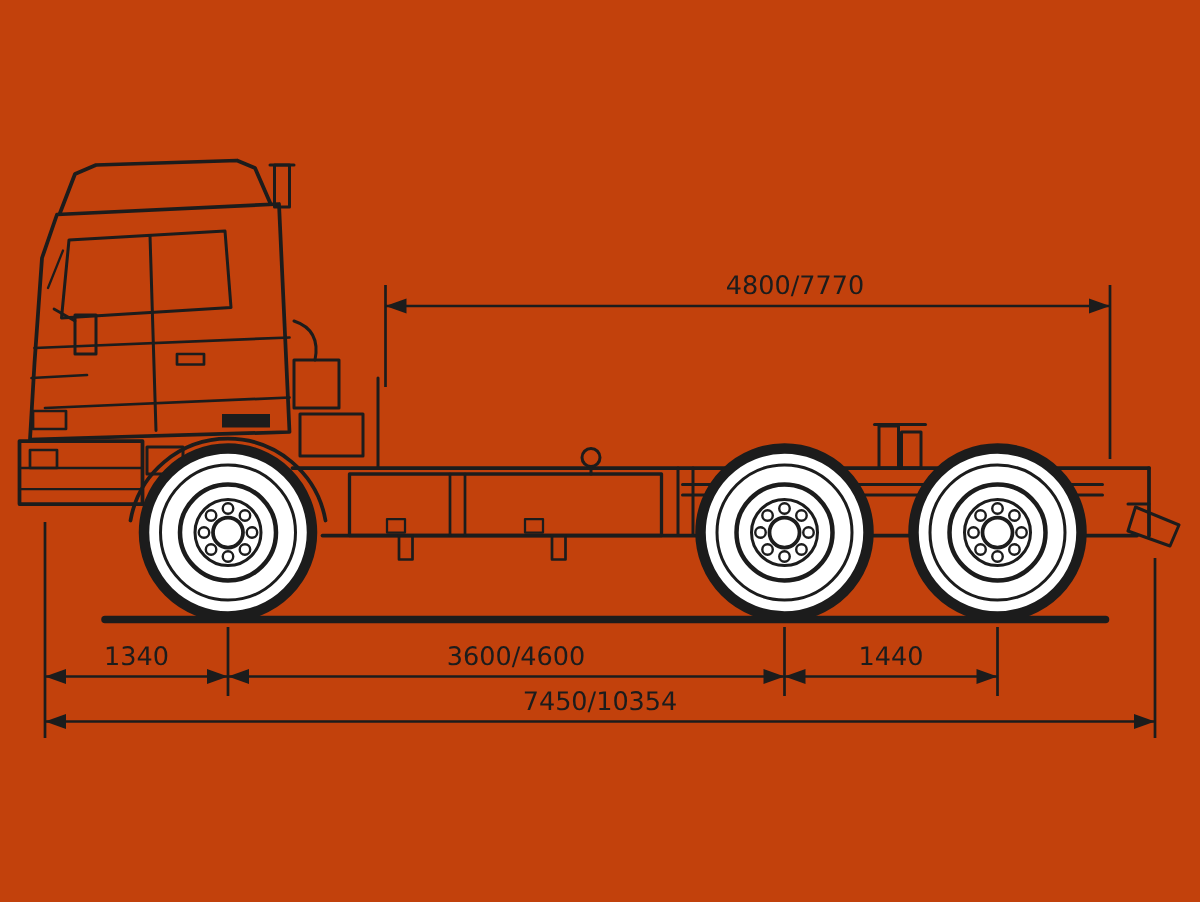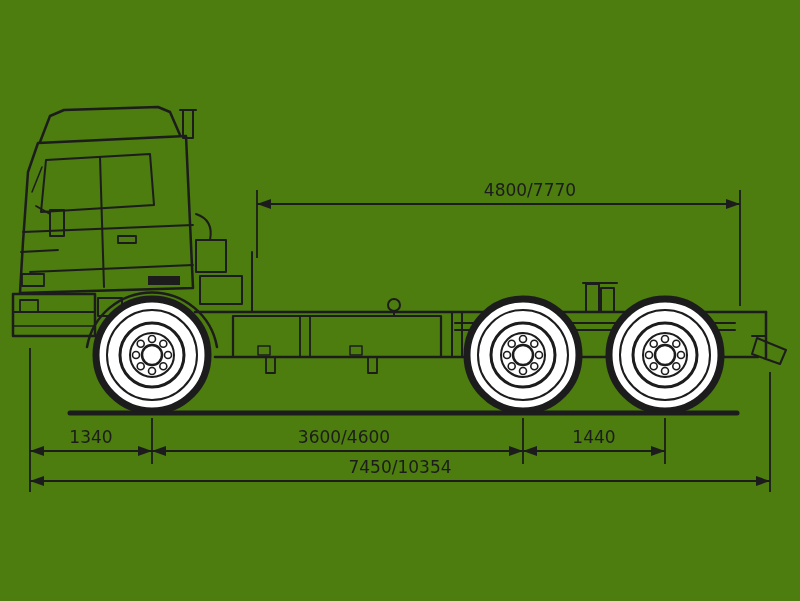--- a/index.html
+++ b/index.html
@@ -8,21 +8,21 @@
     background: #ffffff;
     width: 800px;
     height: 601px;
     overflow: hidden;
     font-family: "DejaVu Sans", "Liberation Sans", sans-serif;
   }
   .canvas {
     position: relative;
     width: 800px;
     height: 601px;
-    background: #4d7c0f;
+    background: #c2410c;
   }
   svg { display: block; }
   text.dim-label {
     font-family: "DejaVu Sans", "Liberation Sans", sans-serif;
     font-size: 17px;
     fill: #1c1c1c;
     stroke: none;
   }
 </style>
 </head>

